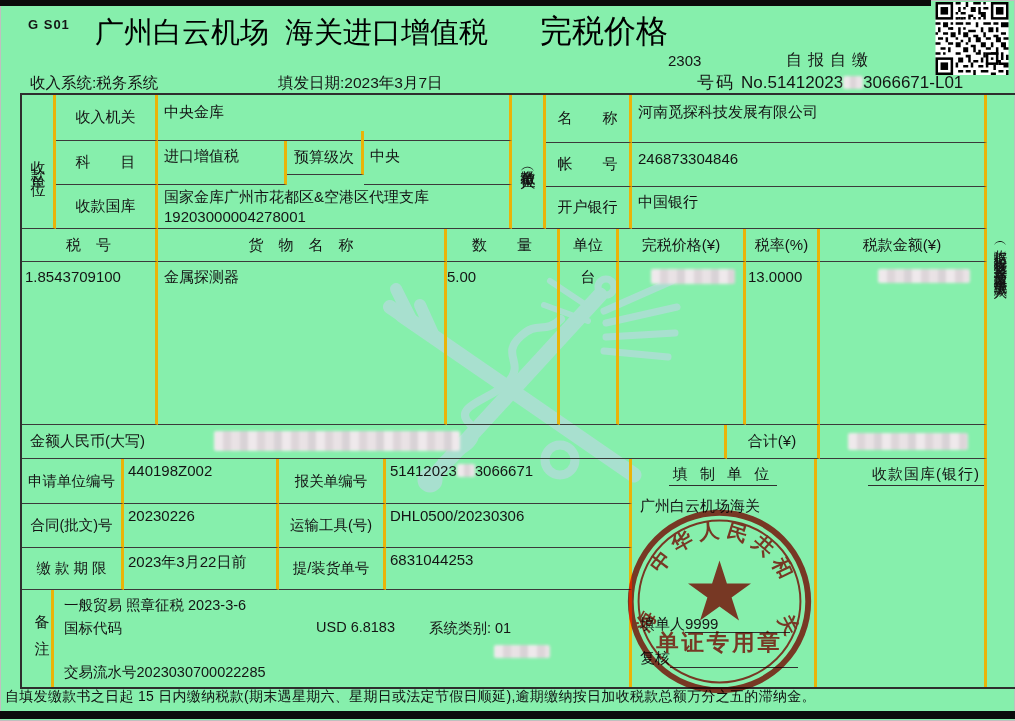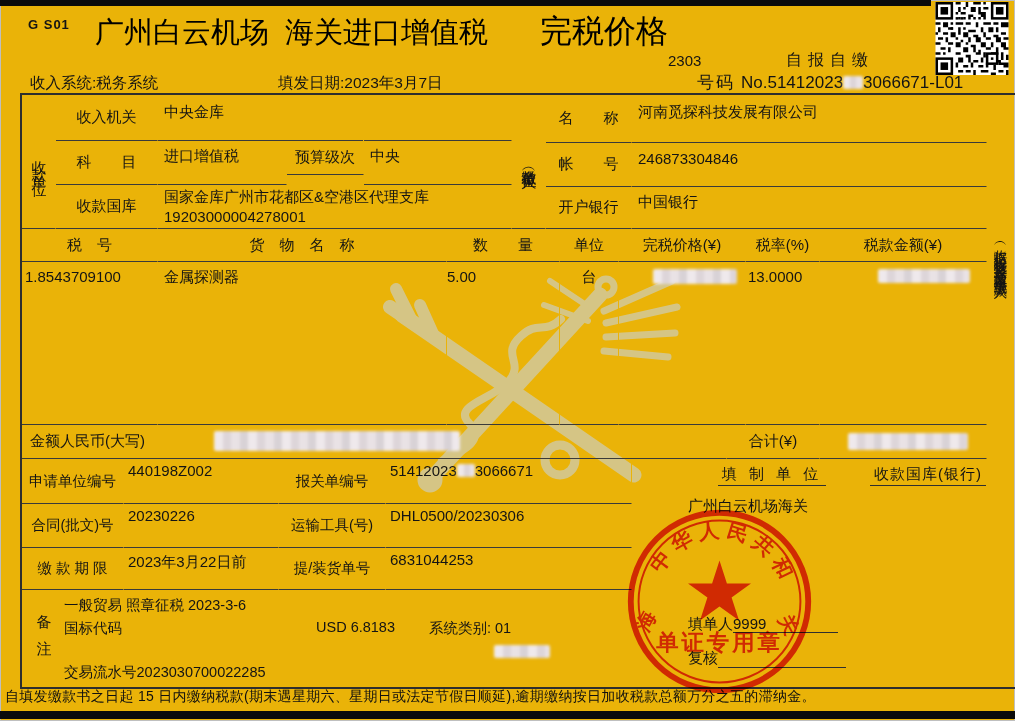--- a/index.html
+++ b/index.html
@@ -1,23 +1,23 @@
 <!DOCTYPE html>
 <html><head>
 <meta charset="utf-8">
 <style>
   html,body{margin:0;padding:0;background:#e8e8e8;}
-  .page{position:relative;width:1015px;height:721px;background:#eab308;overflow:hidden;
+  .page{position:relative;width:1015px;height:721px;background:#86efac;overflow:hidden;
         font-family:"Liberation Sans","DejaVu Sans",sans-serif;color:#141414;
         box-shadow:0 0 0 1px #bfbfbf inset;}
   .abs{position:absolute;}
   .bar{position:absolute;background:#0b0b0b;}
   .form{position:absolute;left:20px;top:93px;width:997px;height:596px;
         border:2px solid #2e2e2e;box-sizing:border-box;z-index:2;background:transparent;}
-  .c{position:absolute;box-sizing:border-box;border-right:1px solid #eab308;border-bottom:1px solid #3a3a3a;
+  .c{position:absolute;box-sizing:border-box;border-right:3px solid #eab308;border-bottom:1px solid #3a3a3a;
      font-size:15px;color:#141414;background:transparent;}
   .nbr{border-right:none;}
   .nbb{border-bottom:none;}
   .ctr{display:flex;align-items:center;justify-content:center;text-align:center;}
   .padv{padding:3px 6px;}
   .vtext{writing-mode:vertical-rl;text-orientation:upright;}
   .redact{background:repeating-linear-gradient(90deg,#efe9ec 0 9px,#ddd5d9 9px 17px,#e9e2e5 17px 26px,#d8d2d6 26px 34px);
           filter:blur(1.6px);border-radius:2px;}
   .redact-inline{display:inline-block;vertical-align:-1px;height:13px;
           background:repeating-linear-gradient(90deg,#efe9ec 0 7px,#dcd4d8 7px 13px,#eae3e6 13px 19px);
@@ -167,21 +167,21 @@
     <div class="c vtext nbb" style="left:0;top:495px;width:32px;height:97px;letter-spacing:26px;padding-top:12px;padding-left:8px;">备注</div>
     <div class="c nbb" style="left:32px;top:495px;width:578px;height:97px;font-size:14.5px;">
       <div style="position:absolute;left:10px;top:6px;text-align:right;">一般贸易 照章征税 2023-3-6</div>
       <div style="position:absolute;left:10px;top:29px;">国标代码</div>
       <div style="position:absolute;left:262px;top:29px;">USD 6.8183</div>
       <div style="position:absolute;left:375px;top:29px;">系统类别: 01</div>
       <div class="redact" style="position:absolute;left:440px;top:55px;width:56px;height:13px;"></div>
       <div style="position:absolute;left:10px;top:73px;">交易流水号2023030700022285</div>
     </div>
 
-    <div class="c nbb" style="left:610px;top:364px;width:185px;height:228px;margin-left:48px;">
+    <div class="c nbb" style="left:610px;top:364px;width:185px;height:228px;">
       <div style="position:absolute;left:0;top:6px;width:100%;text-align:center;">
         <span class="hdr-underline" style="letter-spacing:4px;">填 制 单 位</span>
       </div>
       <div style="position:absolute;left:8px;top:36px;width:152px;line-height:22px;">广州白云机场海关</div>
       <div style="position:absolute;left:8px;top:156px;white-space:nowrap;">
         <span>填单人</span><span style="border-bottom:1px solid #2f2f2f;padding-right:72px;">9999</span>
       </div>
       <div style="position:absolute;left:8px;top:190px;white-space:nowrap;">
         <span>复核</span><span class="uline" style="width:128px;"></span>
       </div>

